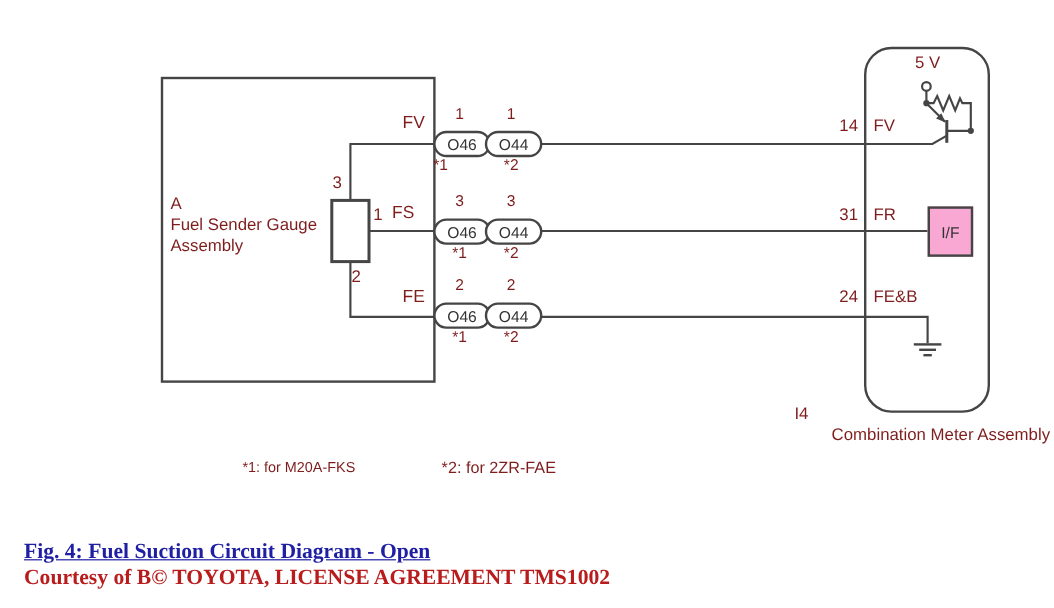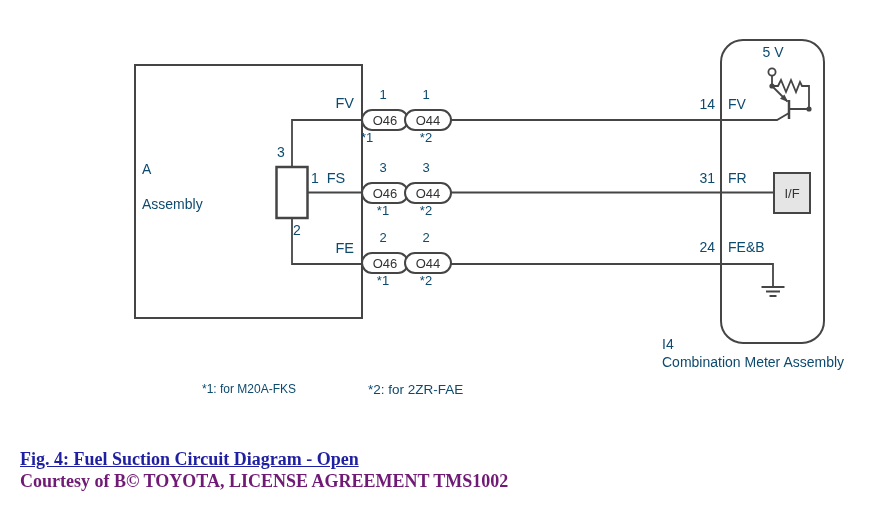--- a/index.html
+++ b/index.html
@@ -7,21 +7,21 @@
     position:relative;
     width:878px;height:507px;
     background:#ffffff;
     font-family:"Liberation Sans",sans-serif;
     overflow:hidden;
   }
   .stage svg{position:absolute;left:0;top:0;}
   .lbl{
     position:absolute;
     font-size:14px;
-    color:#0c4a6e;
+    color:#7f1d1d;
     line-height:1.1;
     white-space:nowrap;
   }
   .sm{font-size:13px;}
   .ctr{text-align:center;}
   .rt{text-align:right;}
   .oval{
     position:absolute;
     box-sizing:border-box;
     width:48px;height:22px;
@@ -29,41 +29,41 @@
     border-radius:11px;
     background:#ffffff;
     display:flex;align-items:center;justify-content:center;
     font-size:13px;color:#333333;
   }
   .ifbox{
     position:absolute;
     box-sizing:border-box;
     left:773px;top:172px;width:38px;height:42px;
     border:2px solid #454545;
-    background:#e5e5e5;
+    background:#f9a8d4;
     display:flex;align-items:center;justify-content:center;
     font-size:13px;color:#333333;
   }
   .figcap{
     position:absolute;
     left:20px;top:449px;
     font-family:"Liberation Serif",serif;
     font-weight:bold;
     font-size:18px;
     color:#1f1fa3;
     text-decoration:underline;
     white-space:nowrap;
   }
   .courtesy{
     position:absolute;
     left:20px;top:471px;
     font-family:"Liberation Serif",serif;
     font-weight:bold;
     font-size:18px;
-    color:#701a75;
+    color:#b91c1c;
     white-space:nowrap;
   }
 </style>
 </head>
 <body>
 
 <div class="stage">
 
   <svg width="878" height="507" viewBox="0 0 878 507">
 
@@ -97,20 +97,21 @@
     </g>
 
     <g>
       <path d="M761.5,287 L784.5,287" stroke="#454545" stroke-width="2"></path>
       <path d="M766,291.5 L780,291.5" stroke="#454545" stroke-width="2"></path>
       <path d="M769.5,296 L776.5,296" stroke="#454545" stroke-width="2"></path>
     </g>
   </svg>
 
   <div class="lbl" style="left:142px;top:162px;">A</div>
+  <div class="lbl" style="left:142px;top:180px;">Fuel Sender Gauge</div>
   <div class="lbl" style="left:142px;top:197px;">Assembly</div>
 
   <div class="lbl" style="left:277px;top:145px;">3</div>
   <div class="lbl" style="left:311px;top:171px;">1</div>
   <div class="lbl" style="left:293px;top:223px;">2</div>
 
   <div class="lbl rt" style="left:318px;top:96px;width:36px;font-size:14.5px;">FV</div>
   <div class="lbl ctr sm" style="left:361px;top:88px;width:44px;">1</div>
   <div class="lbl ctr sm" style="left:404px;top:88px;width:44px;">1</div>
   <div class="oval" style="left:361px;top:109px;">
@@ -150,21 +151,21 @@
   <div class="lbl ctr sm" style="left:361px;top:274px;width:44px;">*1</div>
   <div class="lbl ctr sm" style="left:404px;top:274px;width:44px;">*2</div>
   <div class="lbl rt" style="left:681px;top:240px;width:34px;">24</div>
   <div class="lbl" style="left:728px;top:240px;">FE&amp;B</div>
 
   <div class="lbl ctr" style="left:753px;top:45px;width:40px;">5 V</div>
   <div class="ifbox">
       <span>I/F</span>
     </div>
   <div class="lbl" style="left:662px;top:337px;">I4</div>
-  <div class="lbl" style="left:662px;top:355px;">Combination Meter Assembly</div>
+  <div class="lbl" style="left:693px;top:355px;">Combination Meter Assembly</div>
 
   <div class="lbl sm" style="left:202px;top:383px;font-size:12px;">*1: for M20A-FKS</div>
   <div class="lbl sm" style="left:368px;top:383px;font-size:13.5px;">*2: for 2ZR-FAE</div>
 
   <a class="figcap" href="#">Fig. 4: Fuel Suction Circuit Diagram - Open</a>
   <div class="courtesy">Courtesy of B© TOYOTA, LICENSE AGREEMENT TMS1002</div>
 
 </div>
 
 </body></html>

